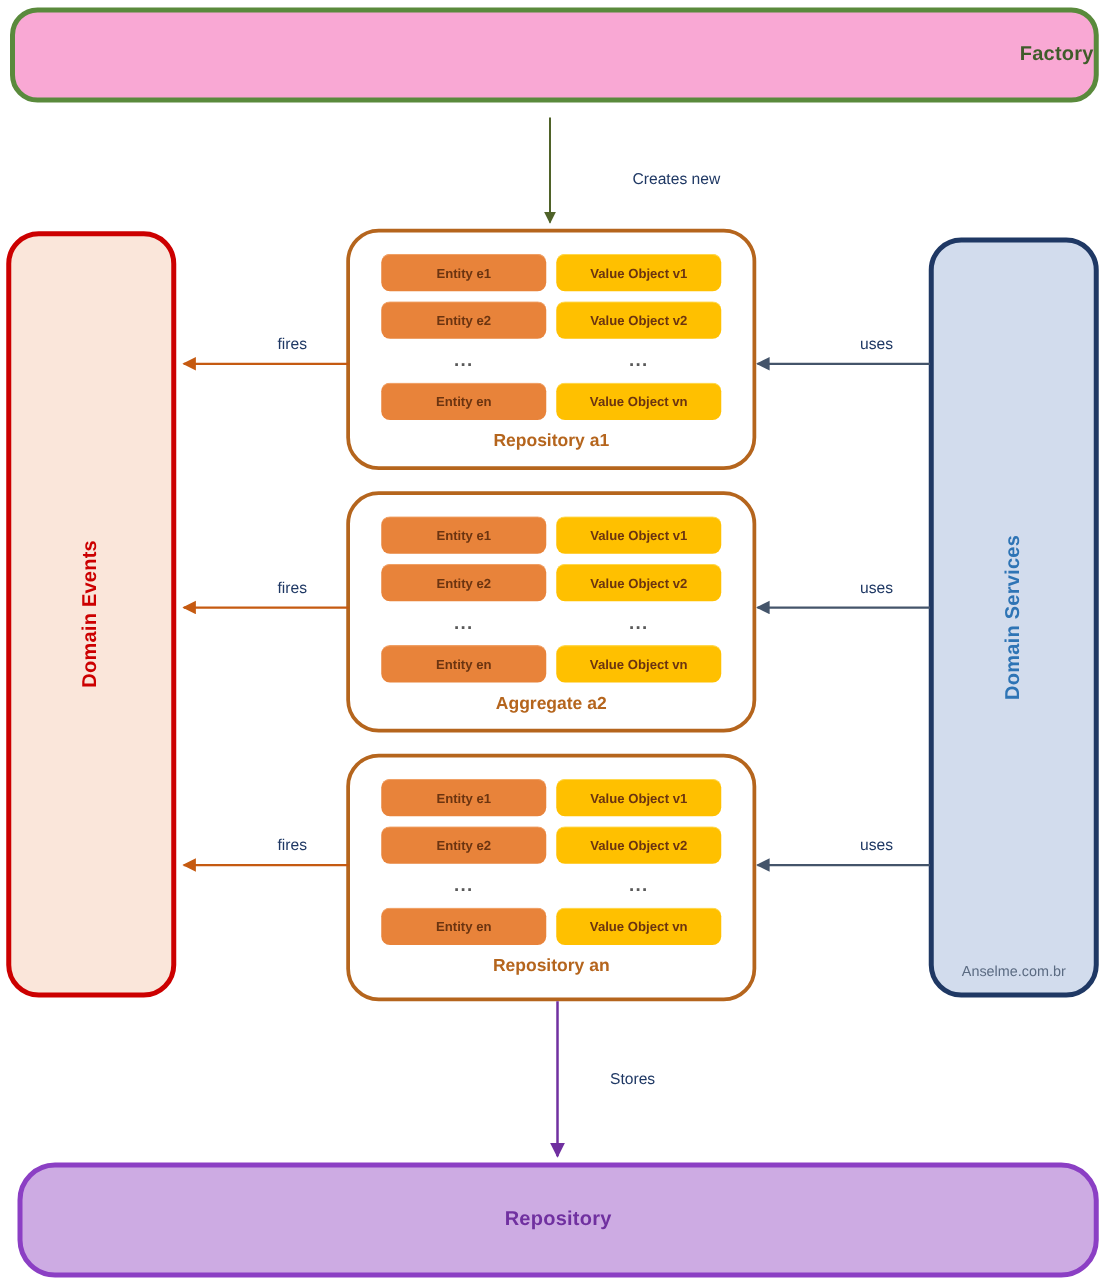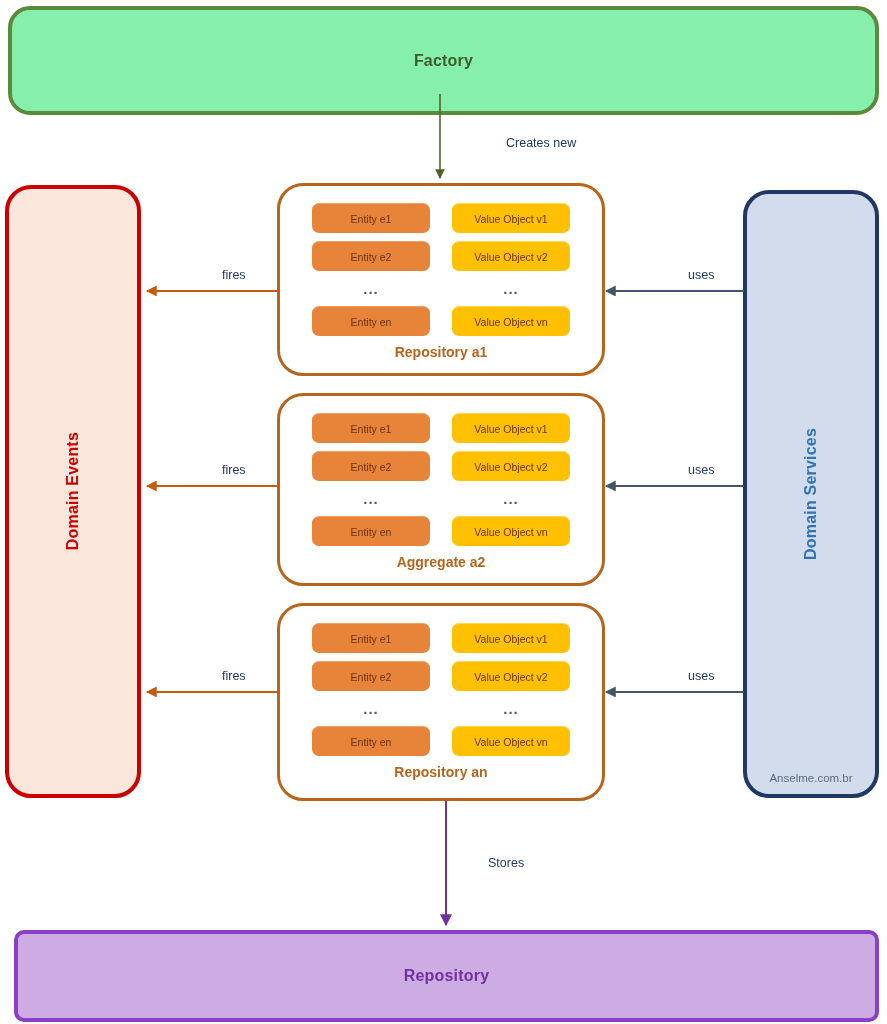--- a/index.html
+++ b/index.html
@@ -34,37 +34,38 @@
     border-width: 4px;
   }
   .panel-label {
     font-weight: bold;
     letter-spacing: .2px;
   }
 
   
   #factory-box {
     left: 8px; top: 6px;
-    width: 871px; height: 109px;
-    background: #86efac;
+    width: 871px; height: 76px;
+    background: #f9a8d4;
     border-color: #5a8a3c;
     border-radius: 22px;
+    justify-content: flex-end;
   }
   #factory-box .panel-label {
     font-size: 16px;
     color: #3f5c2a;
   }
 
   
   #repository-box {
     left: 14px; top: 930px;
     width: 865px; height: 92px;
     background: #cdabe3;
     border-color: #8b3fc4;
-    border-radius: 10px;
+    border-radius: 30px;
   }
   #repository-box .panel-label {
     font-size: 16px;
     color: #7030a0;
   }
 
   
   #domain-events-box {
     left: 5px; top: 185px;
     width: 136px; height: 613px;
@@ -131,27 +132,27 @@
   }
   .agg-col {
     display: flex;
     flex-direction: column;
     align-items: center;
     gap: 8px;
     width: 118px;
   }
   .pill {
     box-sizing: border-box;
-    width: 118px;
+    width: 132px;
     height: 30px;
     display: flex;
     align-items: center;
     justify-content: center;
     font-size: 10.5px;
-    font-weight: normal;
+    font-weight: bold;
     border-radius: 7px;
     white-space: nowrap;
   }
   .pill.entity {
     background: #e8833a;
     color: #6b3410;
     border-top: 1px solid #f0a065;
   }
   .pill.value-object {
     background: #ffc000;

